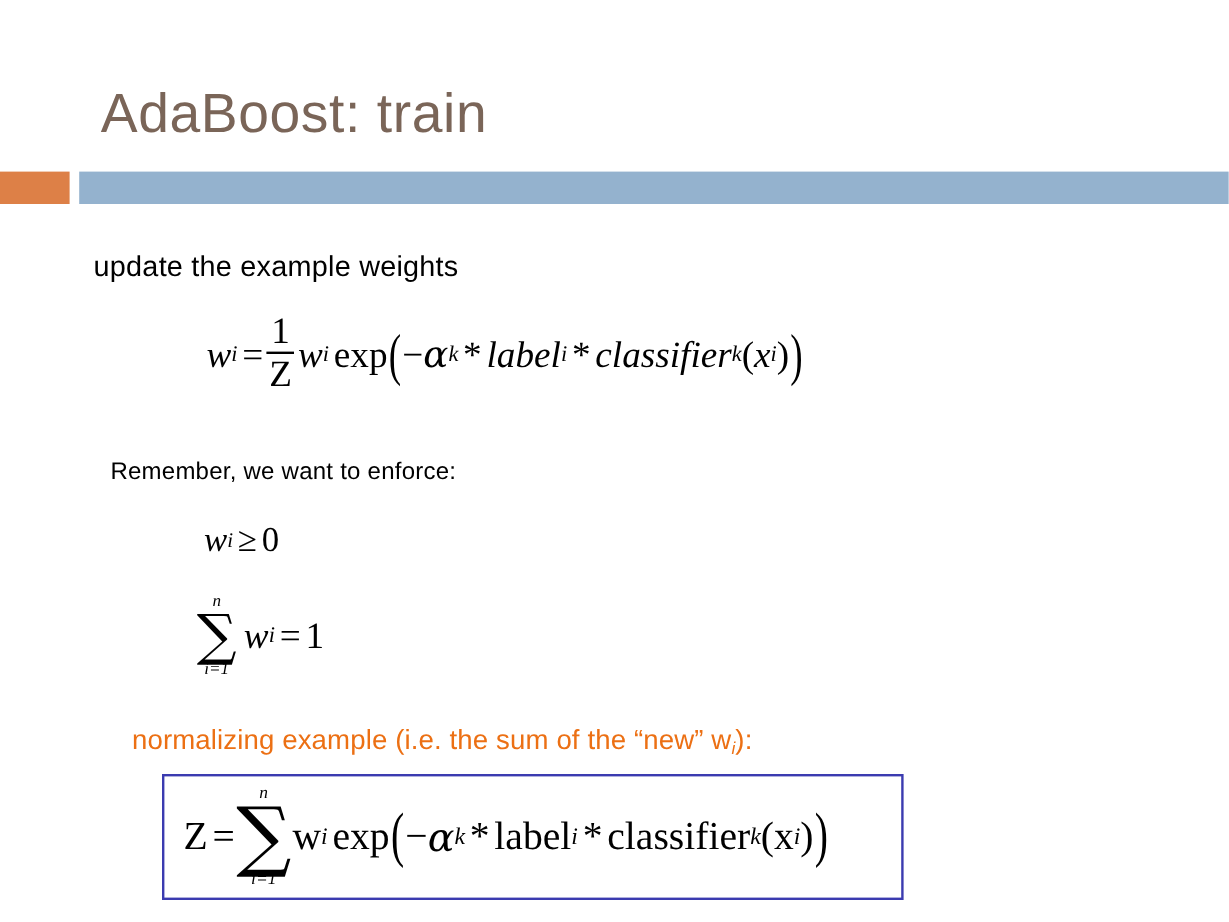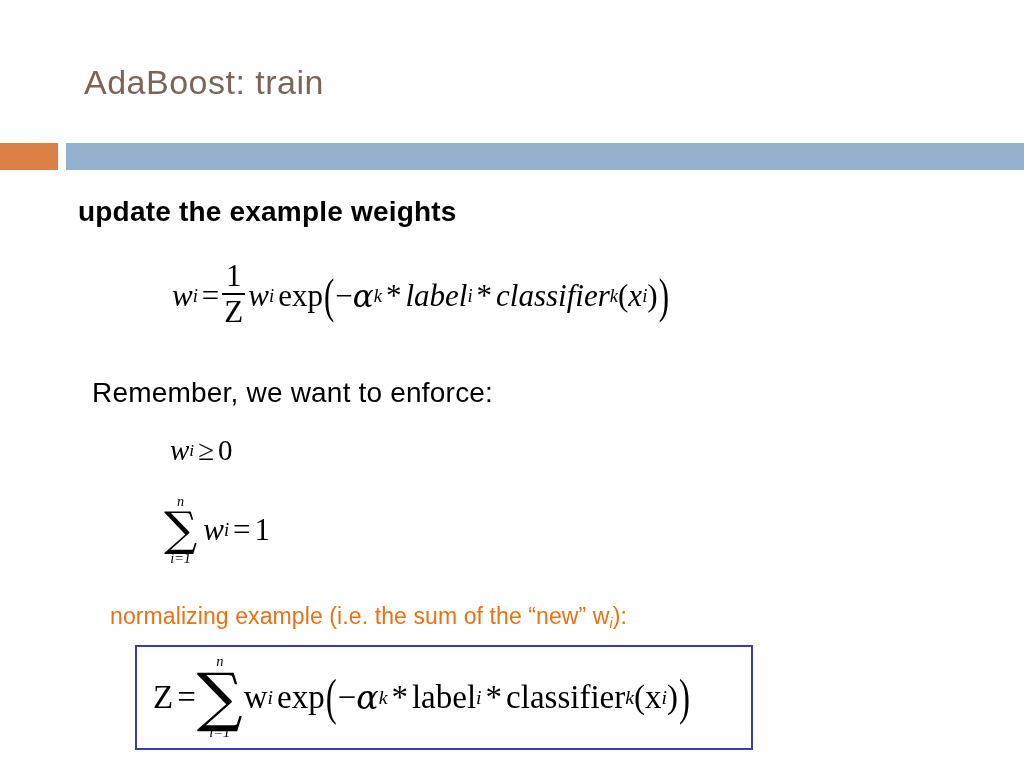--- a/index.html
+++ b/index.html
@@ -12,22 +12,22 @@
     background: #ffffff;
     font-family: "Liberation Sans", sans-serif;
     overflow: hidden;
     position: relative;
   }
 
   
   .slide-title {
     position: absolute;
     left: 84px;
-    top: 54px;
-    font-size: 34px;
+    top: 66px;
+    font-size: 46px;
     line-height: 56px;
     letter-spacing: 0.5px;
     color: #7a6558;
     font-family: "Liberation Sans", sans-serif;
     font-weight: 400;
     white-space: nowrap;
   }
 
   
   .bar-orange {
@@ -49,30 +49,29 @@
 
   
   .body-line {
     position: absolute;
     color: #000000;
     font-family: "Liberation Sans", sans-serif;
     white-space: nowrap;
   }
   .line-update {
     left: 78px;
-    top: 195px;
-    font-size: 28px;
+    top: 206px;
+    font-size: 24px;
     line-height: 34px;
     letter-spacing: 0.2px;
-    font-weight: bold;
   }
   .line-remember {
     left: 92px;
     top: 380px;
-    font-size: 28px;
+    font-size: 20px;
     line-height: 26px;
     letter-spacing: 0.2px;
   }
   .line-normalizing {
     left: 110px;
     top: 601px;
     font-size: 23px;
     line-height: 30px;
     color: #ec7014;
     letter-spacing: 0.1px;

